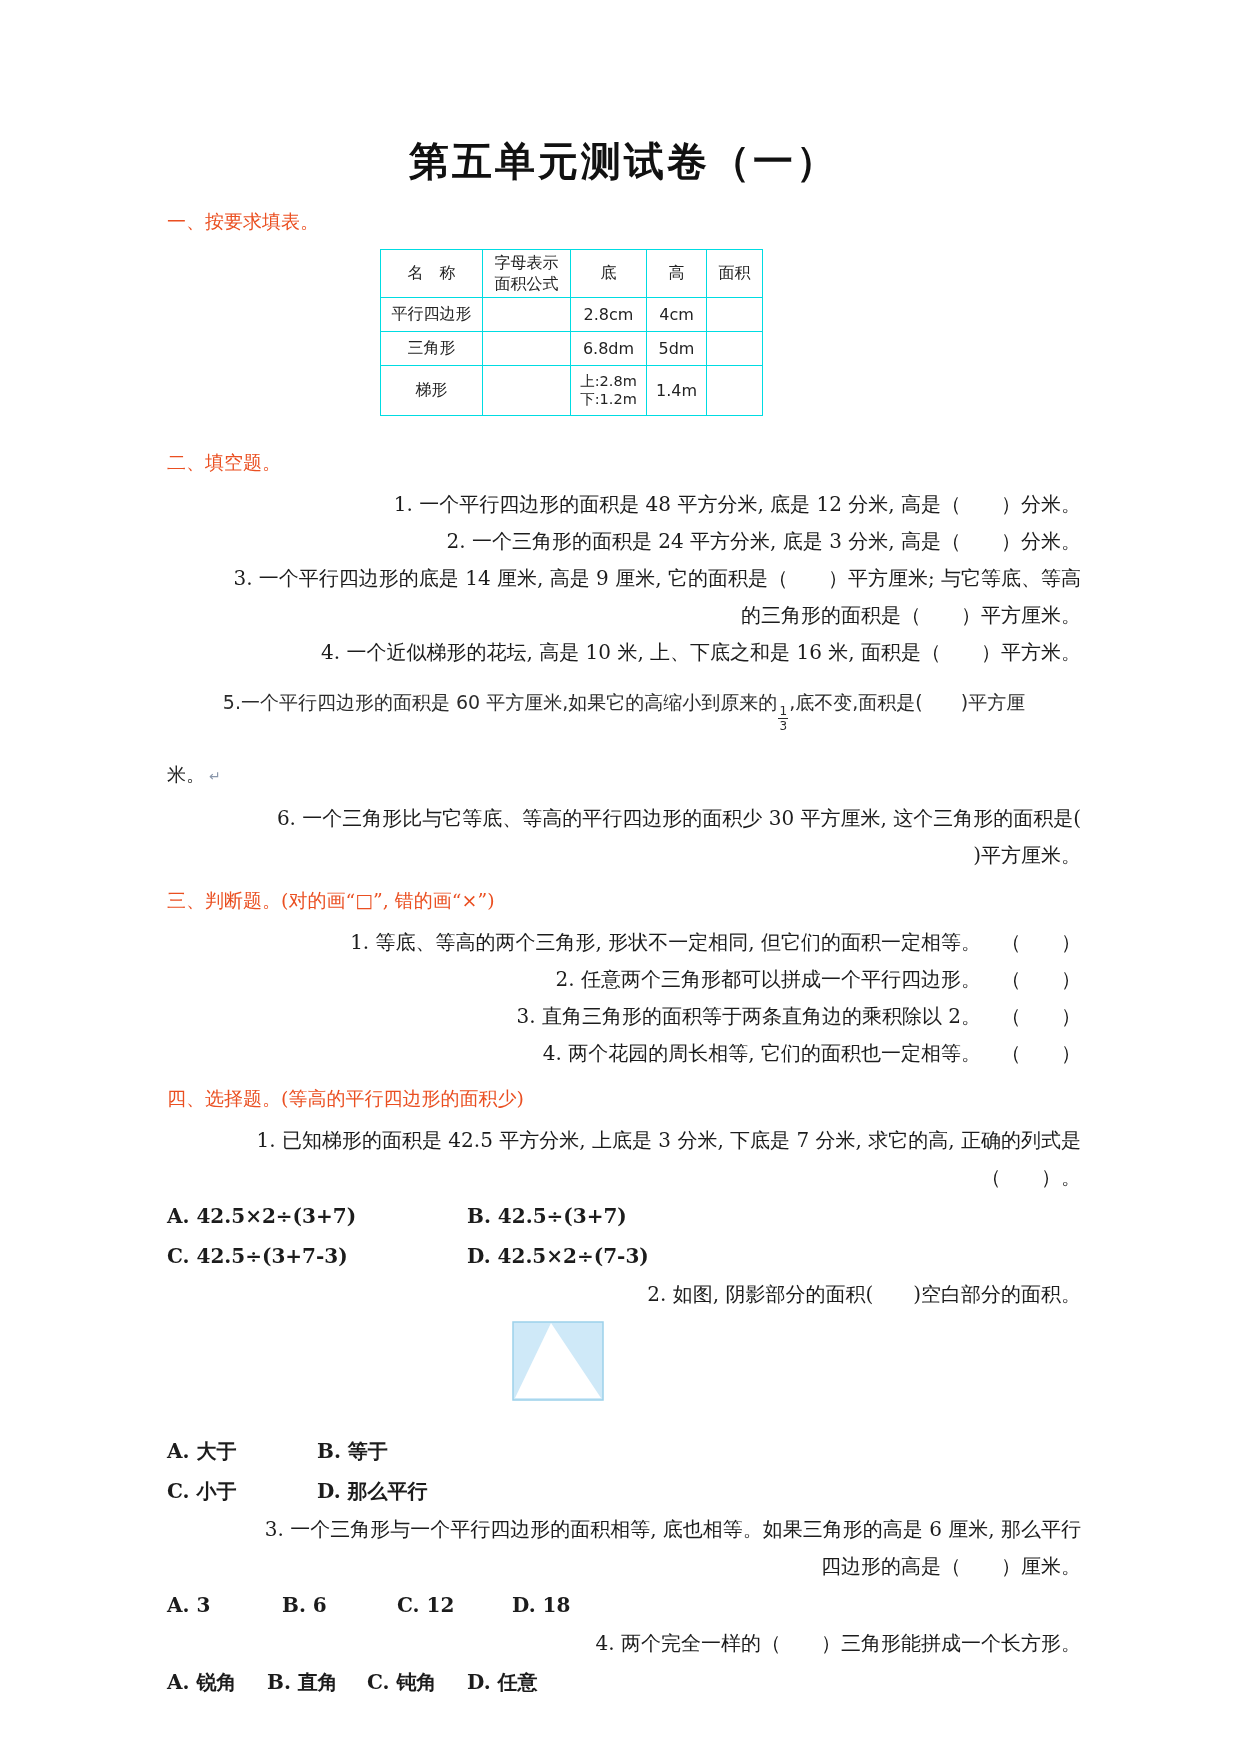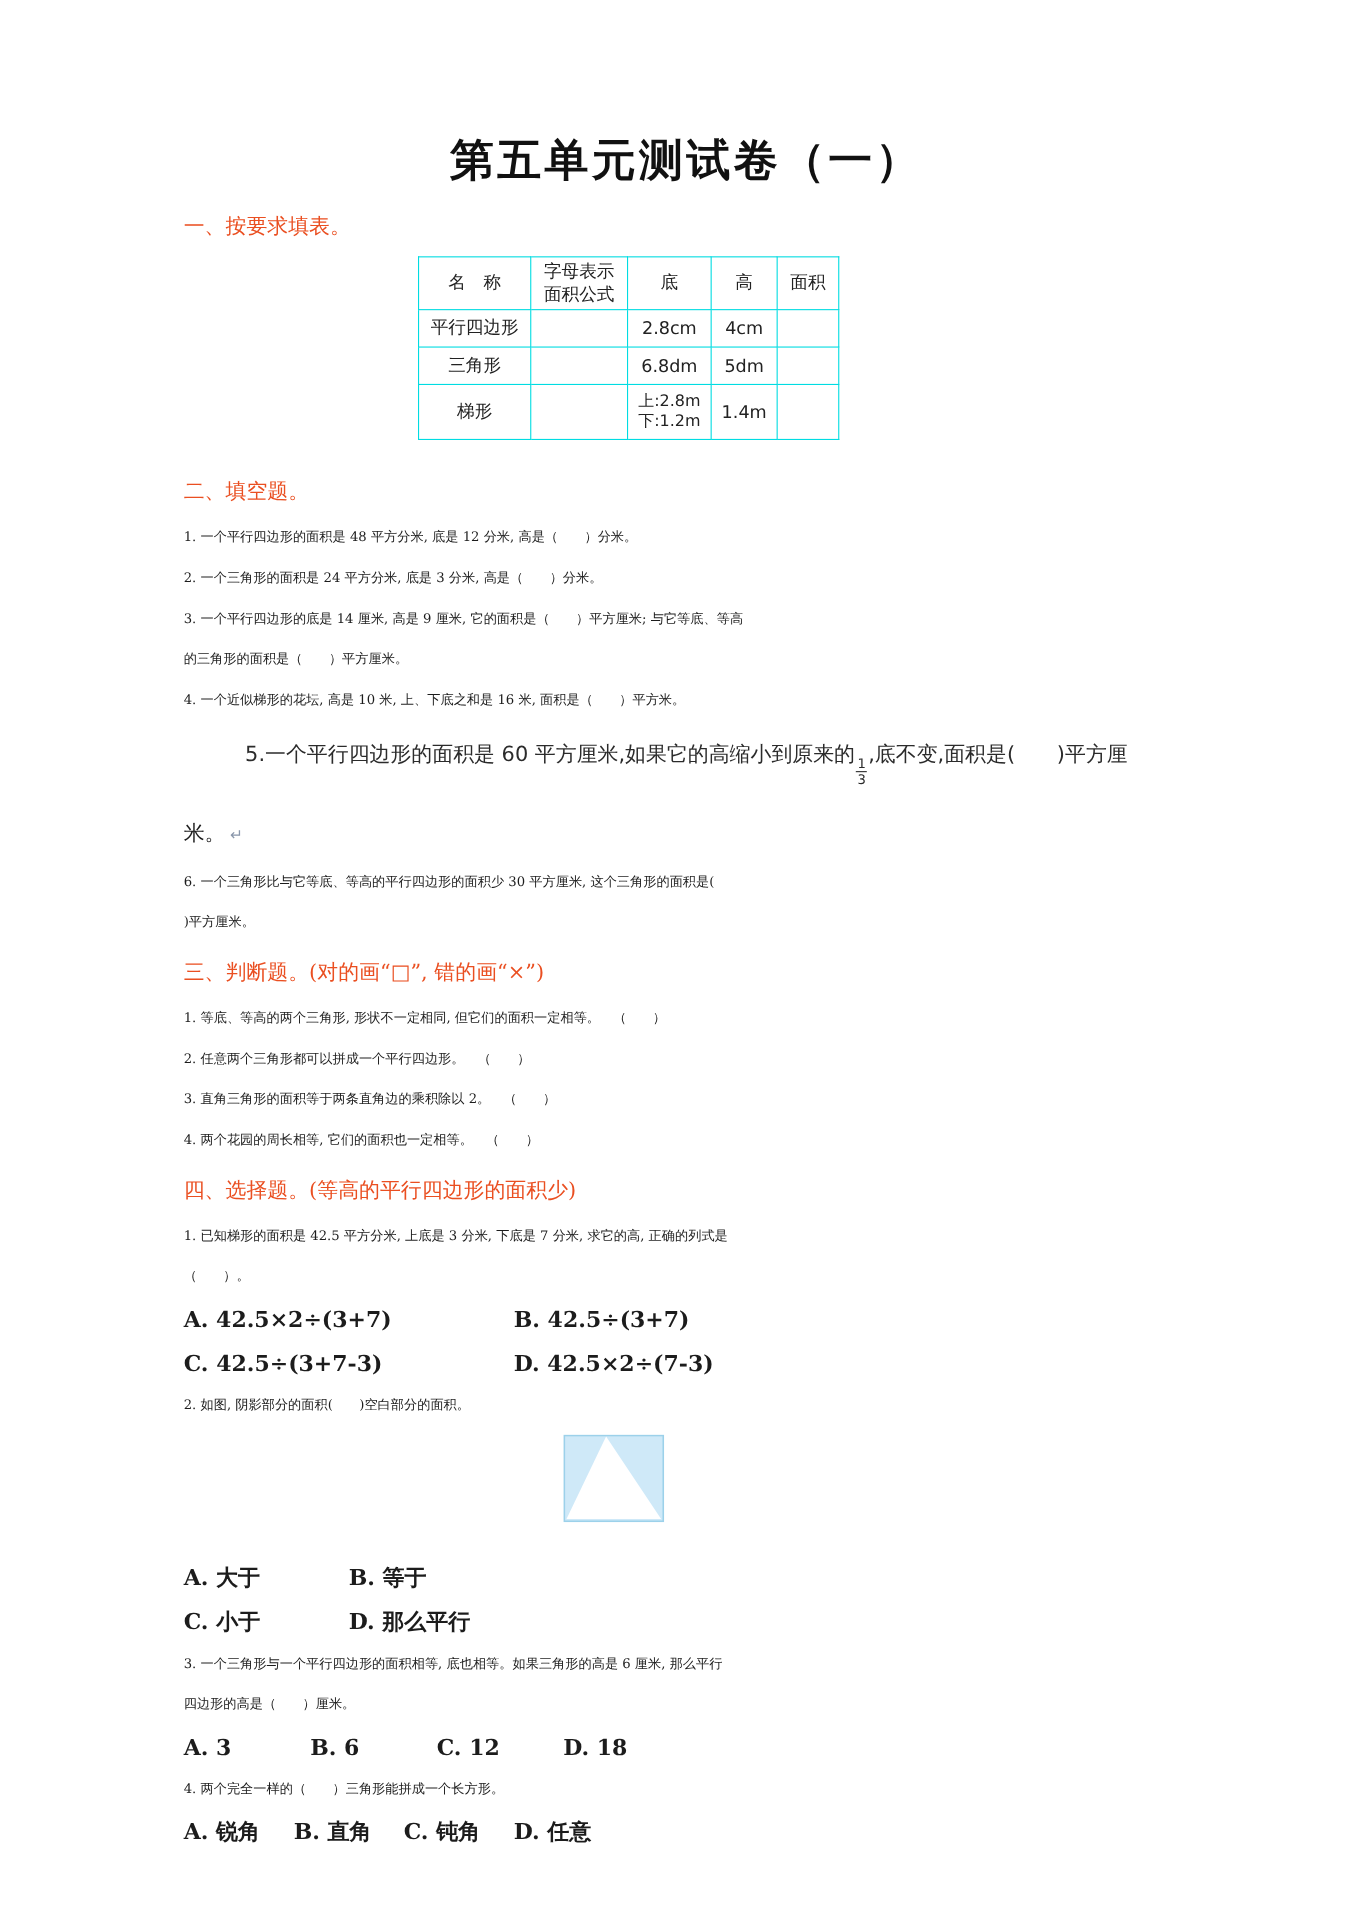--- a/index.html
+++ b/index.html
@@ -10,21 +10,21 @@
   }
   *{box-sizing:border-box;}
   html,body{margin:0;padding:0;}
   body{
     width:1241px;height:1754px;background:#ffffff;color:#1c1c1c;
     font-family:"DejaVu Serif","Liberation Serif",serif;
   }
   .content{padding:118px 160px 0 167px;}
   .title{
     text-align:center;font-size:40px;font-weight:600;letter-spacing:3px;
-    margin:0 0 20px 0;color:#111;
+    margin:16px 0 20px 0;color:#111;
   }
   .sec-head{
     color:var(--accent);font-size:19px;margin:14px 0 10px 0;font-weight:400;
   }
   .sec-head.first{margin-top:17px;}
   
   table.fill-table{
     border-collapse:collapse;table-layout:fixed;margin:14px 0 34px 213px;
     font-size:16px;color:#222;border-radius:30px;
   }
@@ -33,21 +33,21 @@
     text-align:center;vertical-align:middle;font-weight:400;padding:2px 4px;
   }
   .pre{white-space:pre-line;}
   .num{font-family:"DejaVu Sans","Liberation Sans",sans-serif;font-size:16px;}
   tr.hdr{height:48px;}
   tr.r{height:34px;padding-left:32px;}
   tr.r2{height:50px;margin-top:11px;}
   .small2{font-size:14.5px;line-height:1.2;}
   
   p.line{
-    margin:0;font-size:12px;line-height:37px;white-space:pre-line;
+    margin:0;font-size:20px;line-height:37px;white-space:pre-line;text-align:right;
   }
   
   .q5{
     font-family:"DejaVu Sans","Liberation Sans",sans-serif;
     font-size:19px;line-height:30px;margin:16px 0 0 0;color:#2b2b2b;text-align:center;
   }
   .q5-line2{margin:30px 0 12px 0;font-family:"DejaVu Sans","Liberation Sans",sans-serif;font-size:19px;}
   .frac{
     display:inline-flex;flex-direction:column;align-items:center;
     vertical-align:-6px;line-height:1;margin:0 1px;

